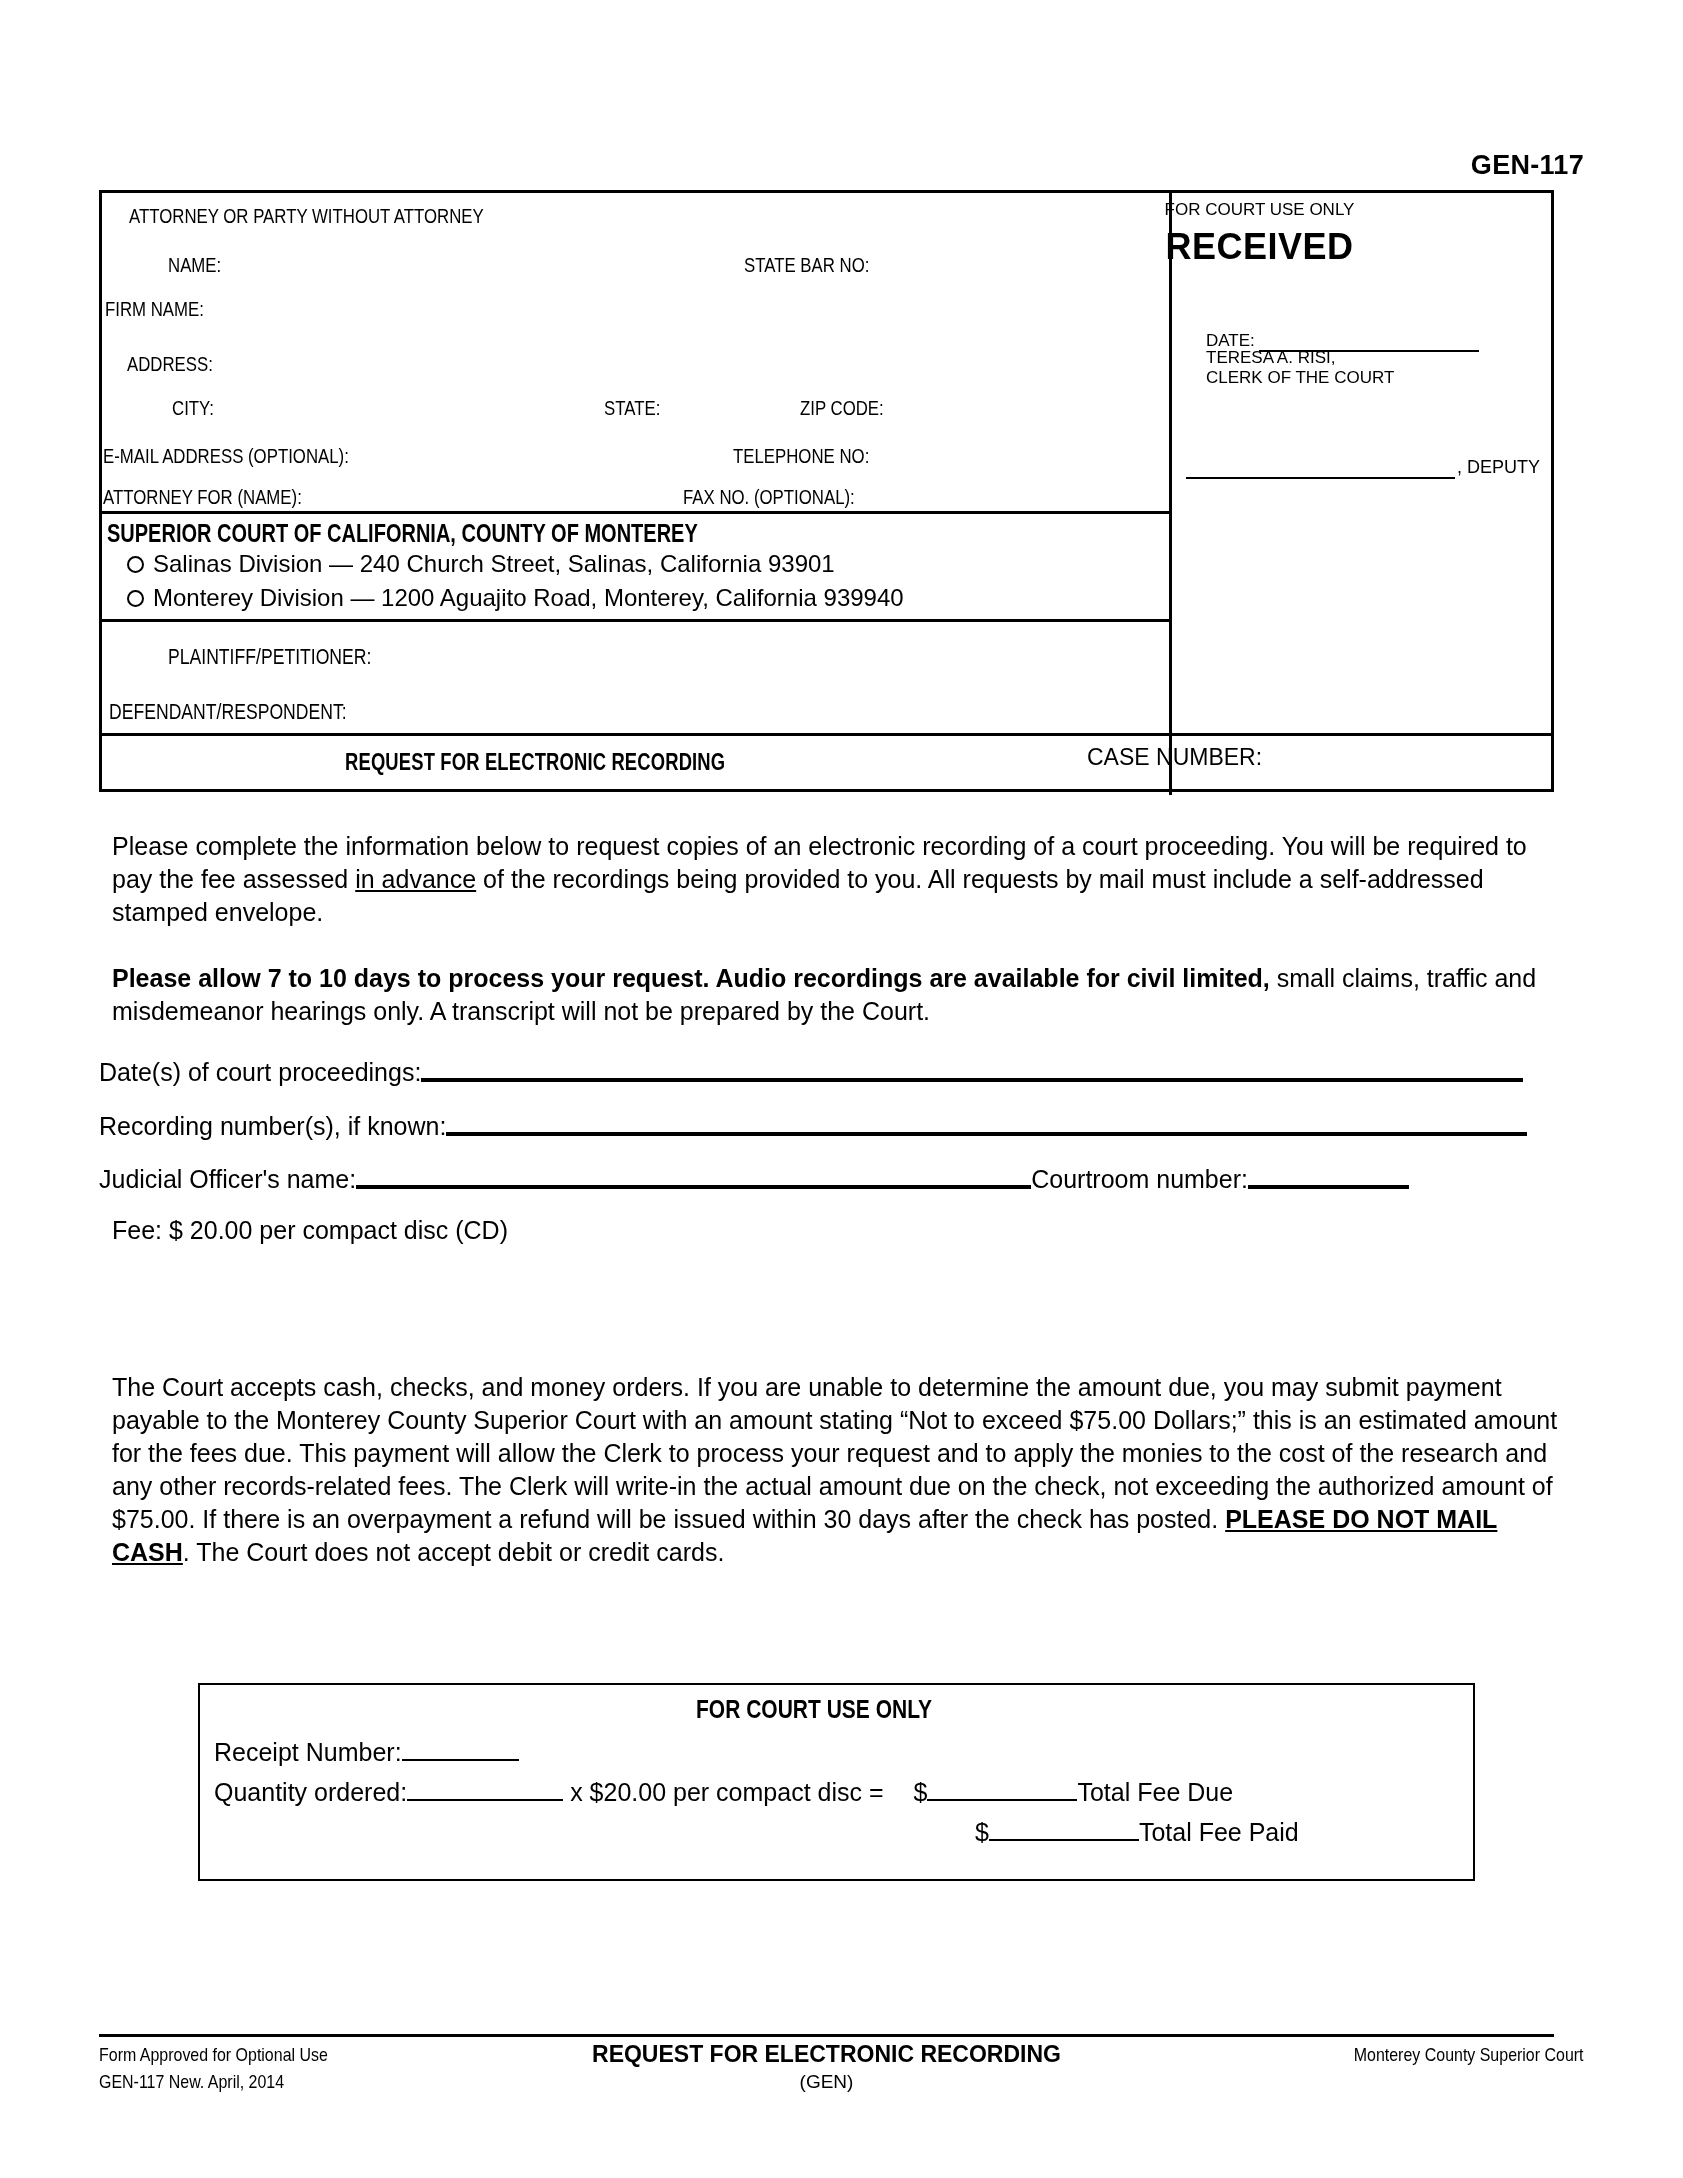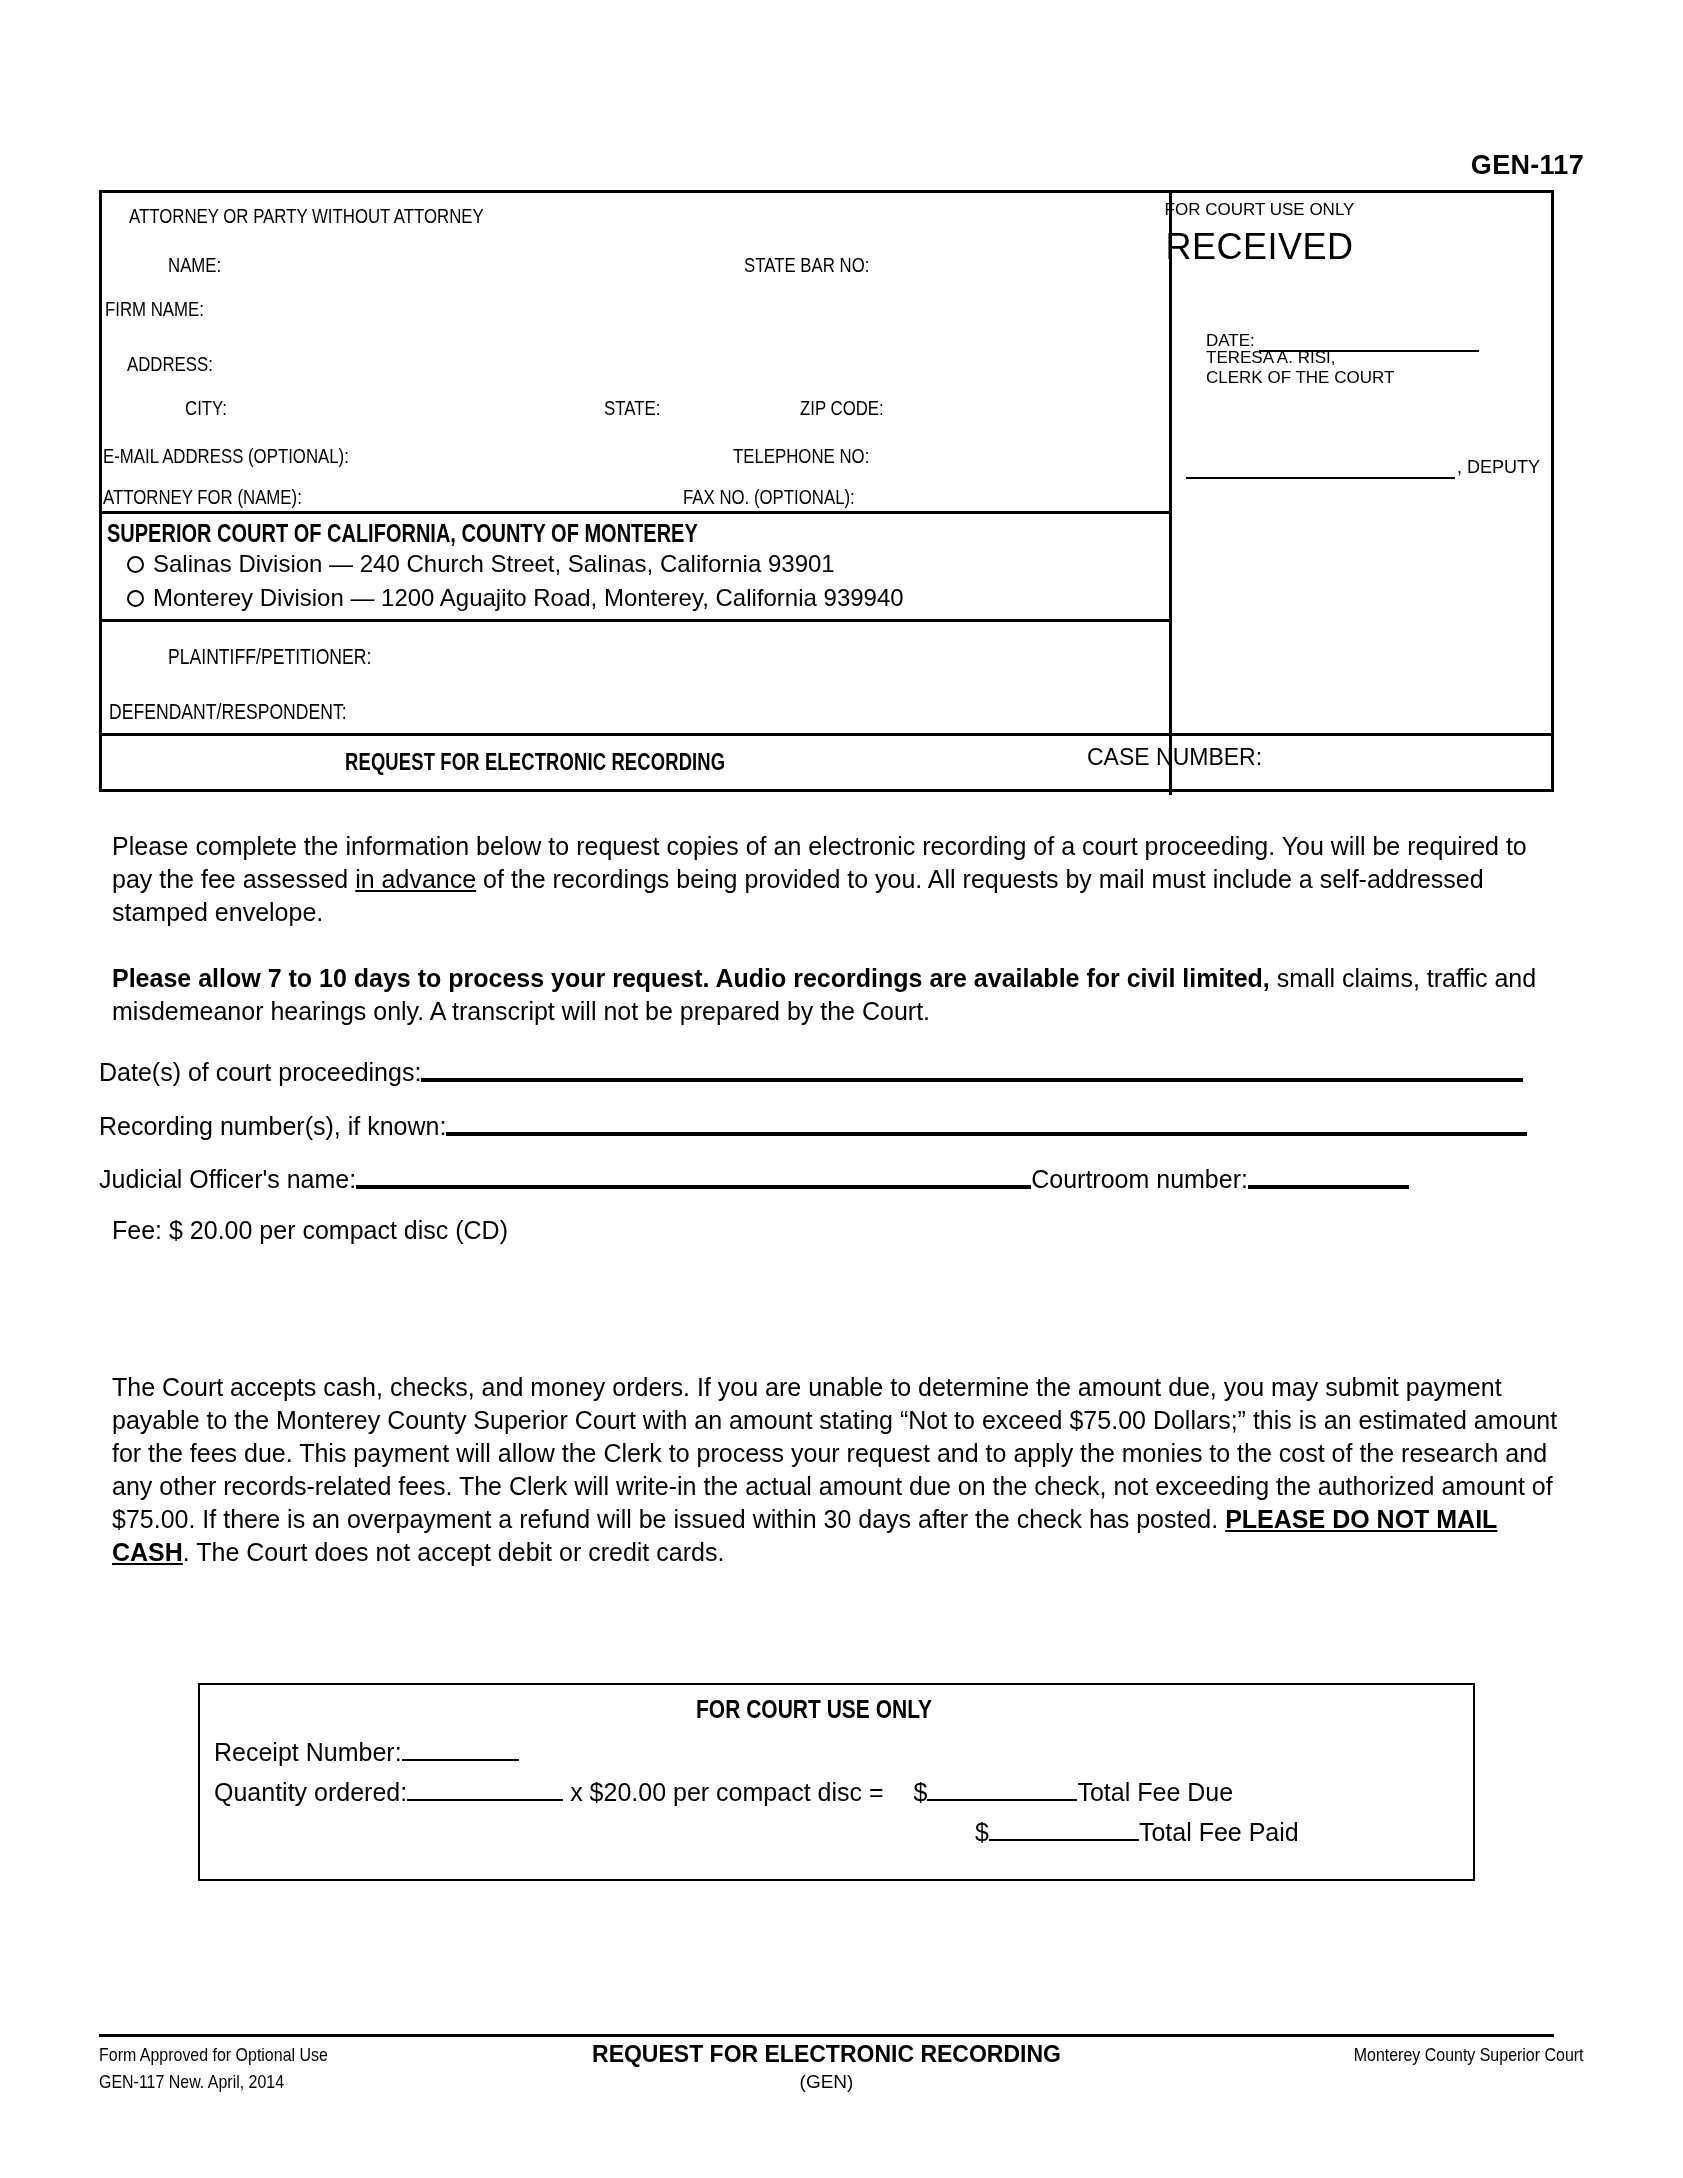--- a/index.html
+++ b/index.html
@@ -96,21 +96,21 @@
     width: 385px;
     text-align: center;
     font-size: 17px;
   }
   #cu-received {
     top: 226px;
     left: 1067px;
     width: 385px;
     text-align: center;
     font-size: 36px;
-    font-weight: normal;
+    font-weight: bold;
     letter-spacing: 0.5px;
   }
   #cu-date {
     top: 331px;
     left: 1206px;
     font-size: 17px;
   }
   #cu-dateline {
     position: absolute;
     top: 350px;
@@ -316,21 +316,21 @@
 
   <div class="lbl" style="left:129px; top:204px;"><span class="cond">ATTORNEY OR PARTY WITHOUT ATTORNEY</span></div>
 
   <div class="lbl" style="left:168px; top:253px;"><span class="cond">NAME:</span></div>
   <div class="lbl" style="left:744px; top:253px;"><span class="cond">STATE BAR NO:</span></div>
 
   <div class="lbl" style="left:105px; top:297px;"><span class="cond">FIRM NAME:</span></div>
 
   <div class="lbl" style="left:127px; top:352px;"><span class="cond">ADDRESS:</span></div>
 
-  <div class="lbl" style="left:185px; top:396px;"><span class="cond">CITY:</span></div>
+  <div class="lbl" style="left:172px; top:396px;"><span class="cond">CITY:</span></div>
   <div class="lbl" style="left:604px; top:396px;"><span class="cond">STATE:</span></div>
   <div class="lbl" style="left:800px; top:396px;"><span class="cond">ZIP CODE:</span></div>
 
   <div class="lbl" style="left:103px; top:444px;"><span class="cond">E-MAIL ADDRESS (OPTIONAL):</span></div>
   <div class="lbl" style="left:733px; top:444px;"><span class="cond">TELEPHONE NO:</span></div>
 
   <div class="lbl" style="left:103px; top:485px;"><span class="cond">ATTORNEY FOR (NAME):</span></div>
   <div class="lbl" style="left:683px; top:485px;"><span class="cond">FAX NO. (OPTIONAL):</span></div>
 
   <div class="cu" id="cu-title">FOR COURT USE ONLY</div>

